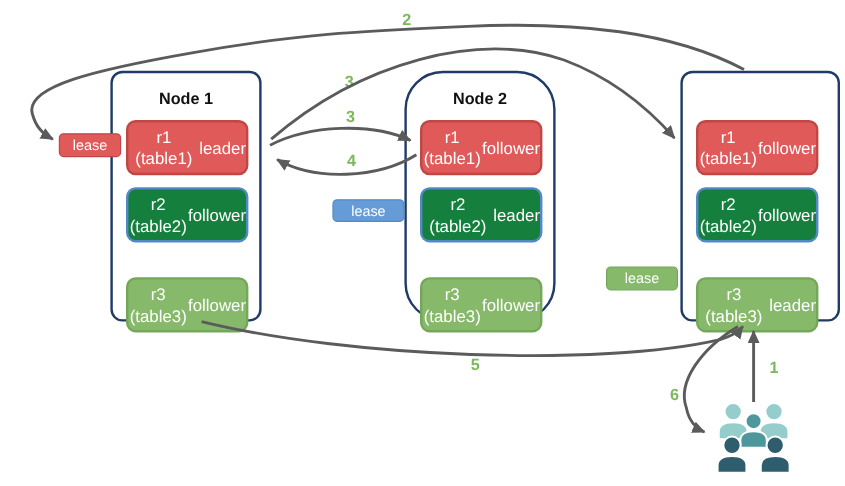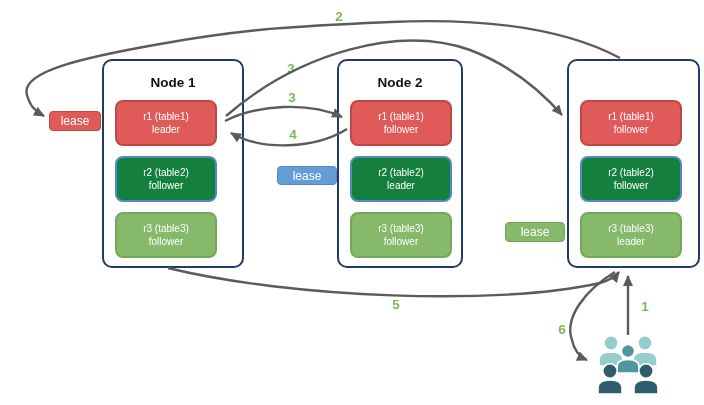--- a/index.html
+++ b/index.html
@@ -4,36 +4,36 @@
 <style>
   html,body{margin:0;padding:0;background:#ffffff;}
   .canvas{
     position:relative; width:704px; height:405px; background:#ffffff;
     font-family:"Liberation Sans", sans-serif; overflow:hidden;
   }
   .node{
     position:absolute; top:59px; height:209px; background:#ffffff;
     border:2px solid #1F3B66; border-radius:10px; box-sizing:border-box;
   }
-  #node1{left:102px; width:142px;padding-left:13px;}
-  #node2{left:337px; width:126px;}
+  #node1{left:92px; width:126px;padding-left:13px;}
+  #node2{left:337px; width:126px;border-radius:32px;}
   #node3{left:567px; width:133px;}
   .node-title{
     position:absolute; top:14px; left:0; right:0; text-align:center;
     font-weight:bold; font-size:13.5px; color:#111111;
   }
   .replica{
     position:absolute; left:11px; width:102px; height:46px; border-radius:8px;
-    display:flex; flex-direction:column; align-items:center; justify-content:center;
-    color:#ffffff; font-size:10px; line-height:1.3; box-sizing:border-box; text-align:center;
+    display:flex; flex-direction:row; align-items:center; justify-content:space-between;
+    color:#ffffff; font-size:14px; line-height:1.3; box-sizing:border-box; text-align:center;
   }
   .replica.r1{top:39px} .replica.r2{top:95px} .replica.r3{top:151px}
   .red{background:#E05A5A; border:2px solid #BF4744;}
   .blue{background:#15803d; border:2px solid #5289C6;}
-  .green{background:#86B96A; border:2px solid #74A75A;}
+  .green{background:#86B96A; border:2px solid #74A75A;margin-top:19px;}
   .lease{
     position:absolute; border-radius:4px; color:#ffffff; font-size:12px;
     display:flex; align-items:center; justify-content:center; box-sizing:border-box;
   }
   #lease-red{left:49px; top:111px; width:52px; height:20px; background:#E05A5A; border:1.5px solid #BF4744;}
   #lease-blue{left:277px; top:166px; width:60px; height:19px; background:#659CD7; border:1.5px solid #5289C6;}
   #lease-green{left:505px; top:222px; width:60px; height:20px; background:#86B96A; border:1.5px solid #74A75A;}
   .step{
     position:absolute; transform:translate(-50%,-50%);
     color:#7CB85C; font-weight:bold; font-size:13.5px;

